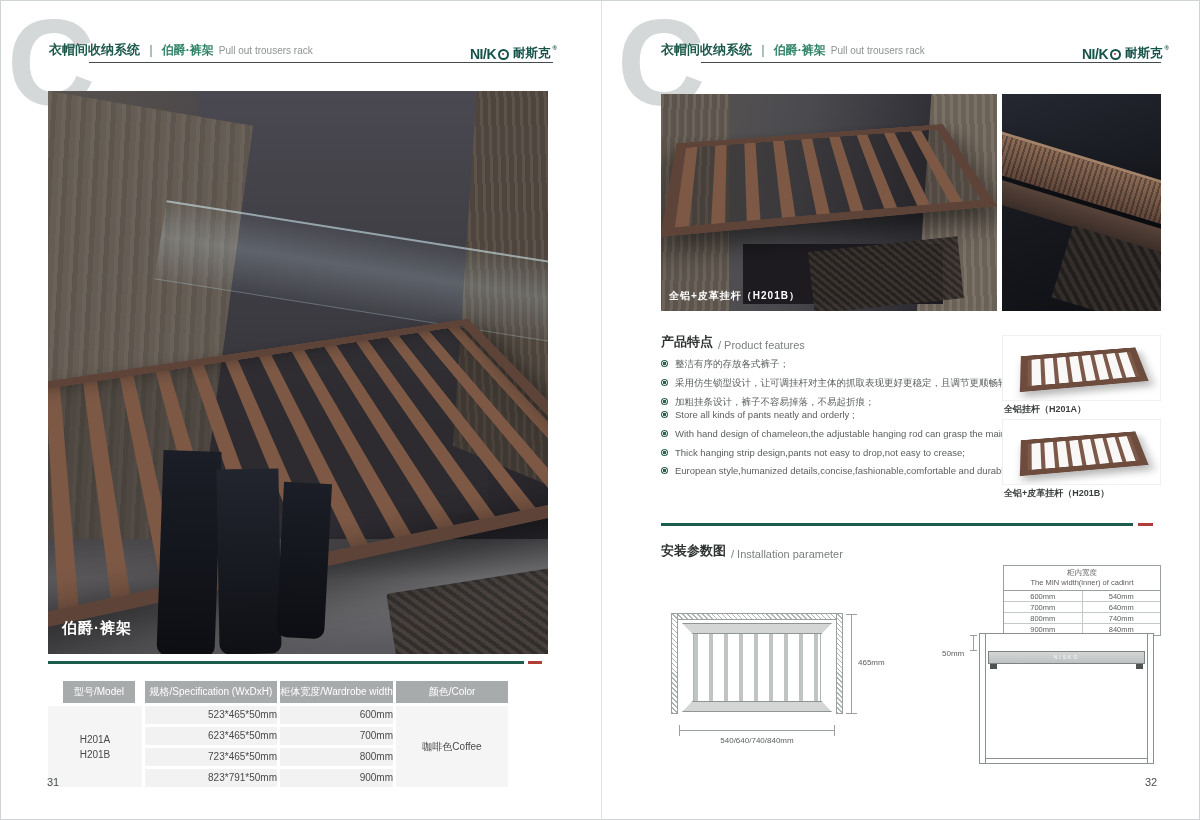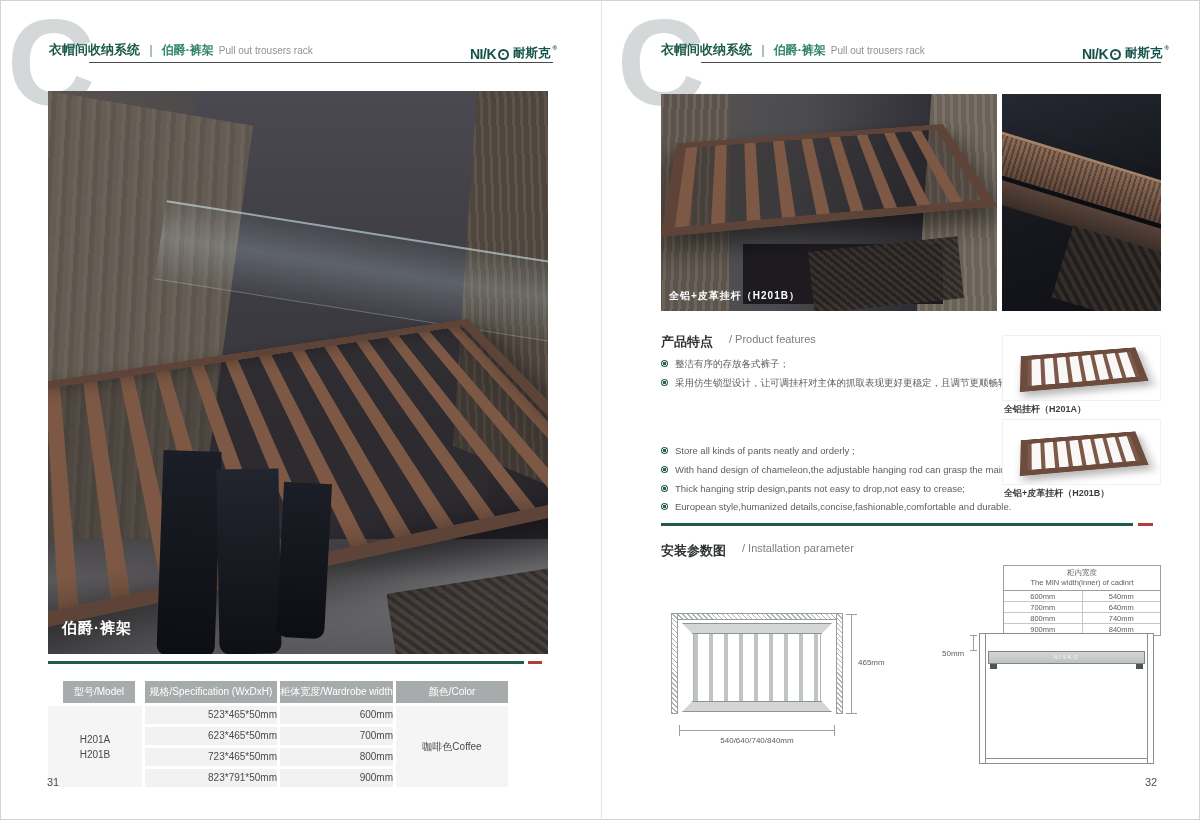--- a/index.html
+++ b/index.html
@@ -79,21 +79,21 @@
   .rule-g{position:absolute;height:3px;background:#1d5c4a}
   .rule-r{position:absolute;height:3px;background:#b23c36}
 
   
   .spec-table{position:absolute;left:47px;top:680px;width:460px;height:108px}
   .spec-table .th{position:absolute;top:0;height:22px;background:#a8abac;color:#fff;font-size:10px;line-height:22px;text-align:center;overflow:hidden}
   .spec-table .cell{position:absolute;background:#f2f2f3;color:#4a4a4a;font-size:10px;text-align:right}
   .spec-table .merged{display:flex;flex-direction:column;align-items:center;justify-content:center;background:#f5f5f6;line-height:15px}
 
   
-  .sec-title{position:absolute;display:flex;align-items:flex-start;gap:16px;white-space:nowrap}
+  .sec-title{position:absolute;display:flex;align-items:flex-end;gap:5px;white-space:nowrap}
   .sec-title .cn{font-size:13px;font-weight:bold;color:#2e3332}
   .sec-title .en{font-size:11px;color:#7a807f}
   .bullets{position:absolute;width:482px}
   .bullet{display:flex;gap:7px;font-size:9.5px;color:#5b605f;line-height:1.35;margin-bottom:6px}
   .bullet .dot{flex:0 0 auto;width:7px;height:7px;border-radius:50%;margin-top:2px;
     background:radial-gradient(circle at 50% 50%,#2d6450 0 1.5px,#cfe2db 1.5px 2.5px,#2d6450 2.5px)}
 
   
   .thumb{position:absolute;width:159px;height:66px;background:#fff;border:1px solid #f0f0f0;overflow:hidden}
   .thumb-rack{position:absolute;left:18px;top:6px;width:122px;height:52px;
@@ -232,22 +232,26 @@
   </div>
   <div class="bullets" style="left:660px;top:357px">
     <div class="bullet">
         <span class="dot"></span>
         <span>整洁有序的存放各式裤子；</span>
       </div>
     <div class="bullet">
         <span class="dot"></span>
         <span>采用仿生锁型设计，让可调挂杆对主体的抓取表现更好更稳定，且调节更顺畅轻松；</span>
       </div>
-  </div>
-  <div class="bullets" style="left:660px;top:444px">
+    <div class="bullet">
+        <span class="dot"></span>
+        <span>加粗挂条设计，裤子不容易掉落，不易起折痕；</span>
+      </div>
+  </div>
+  <div class="bullets" style="left:660px;top:408px">
     <div class="bullet">
         <span class="dot"></span>
         <span>Store all kinds of pants neatly and orderly ;</span>
       </div>
     <div class="bullet">
         <span class="dot"></span>
         <span>With hand design of chameleon,the adjustable hanging rod can grasp the main body better and mare stably;</span>
       </div>
     <div class="bullet">
         <span class="dot"></span>

